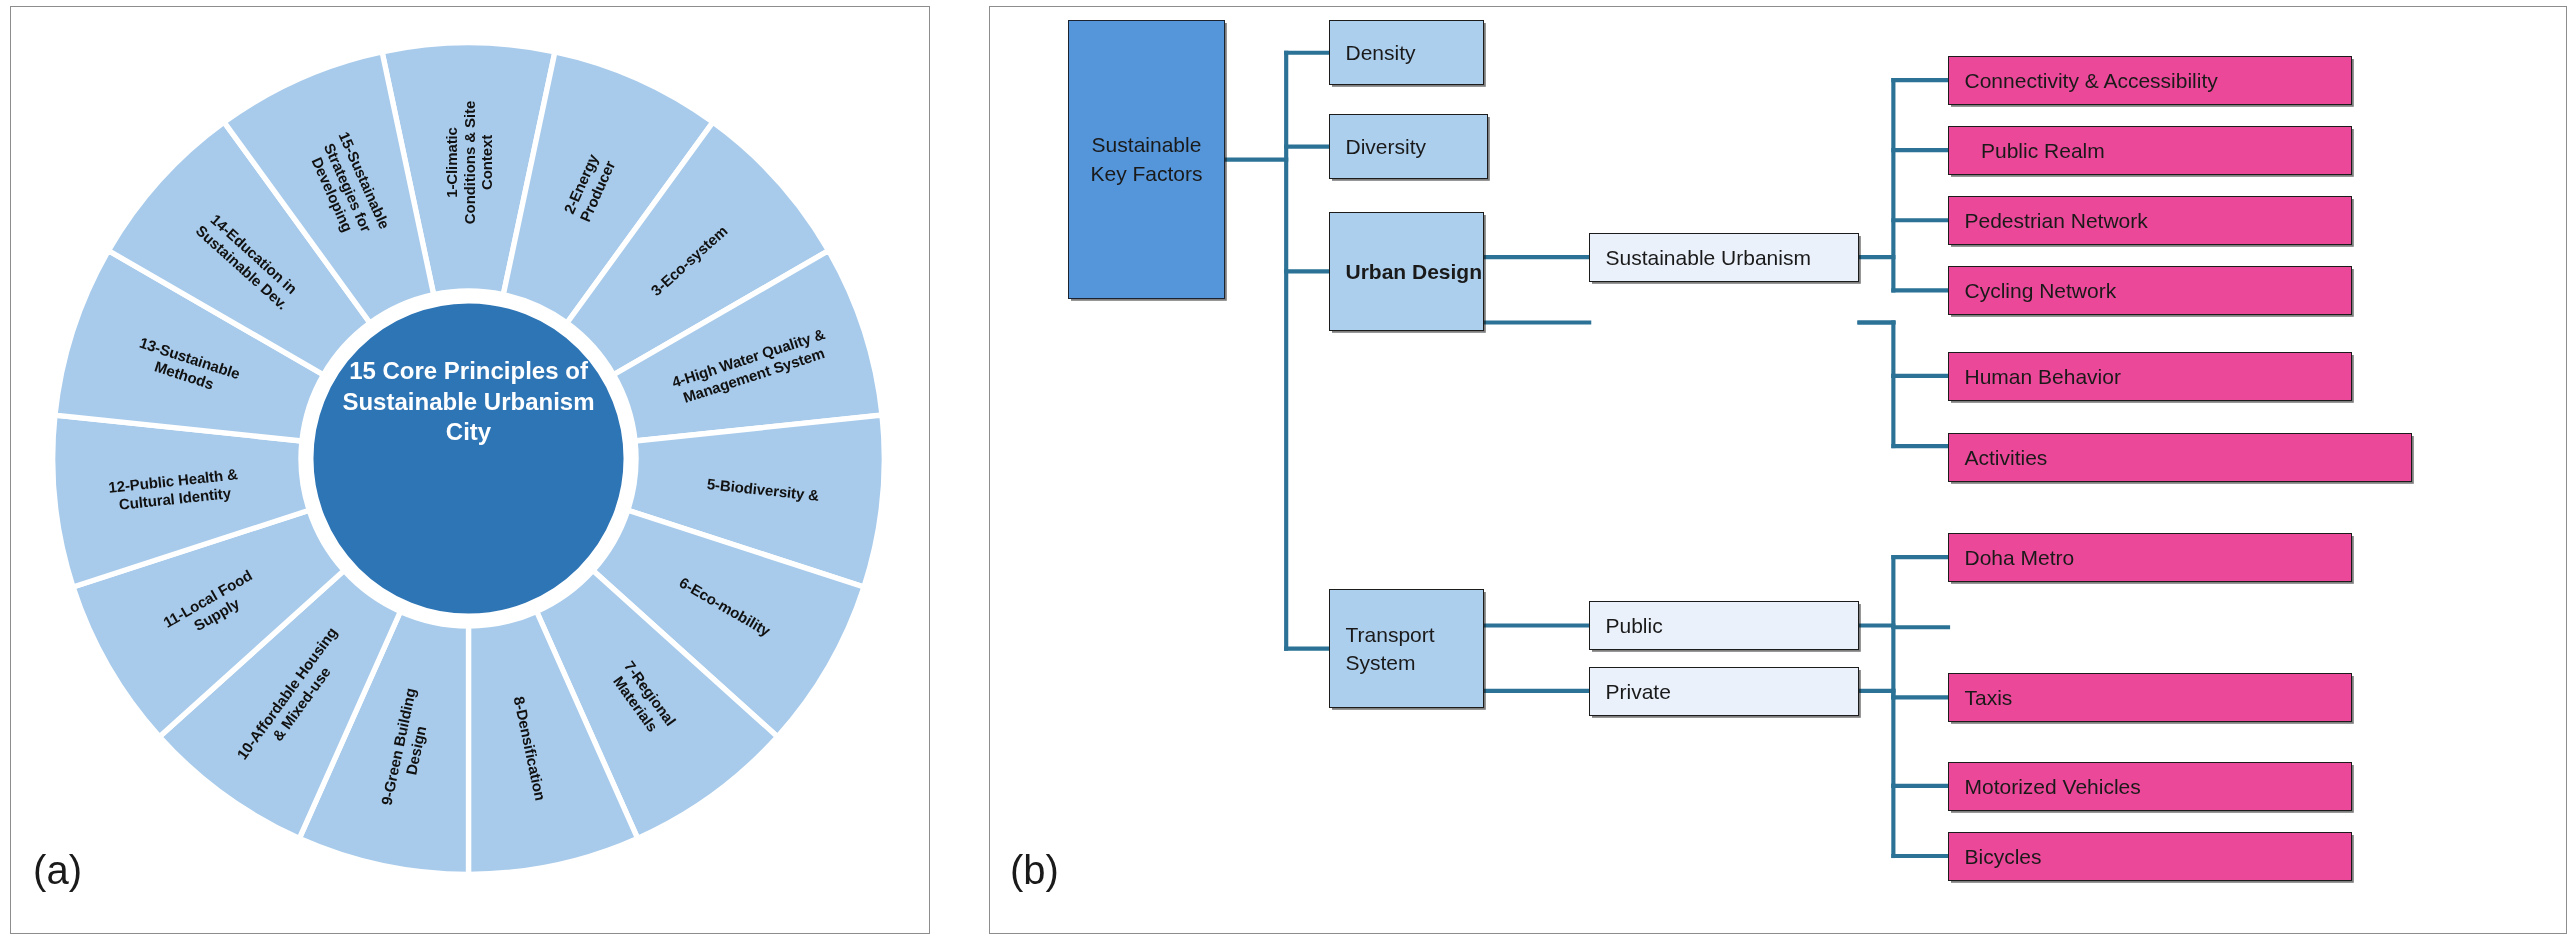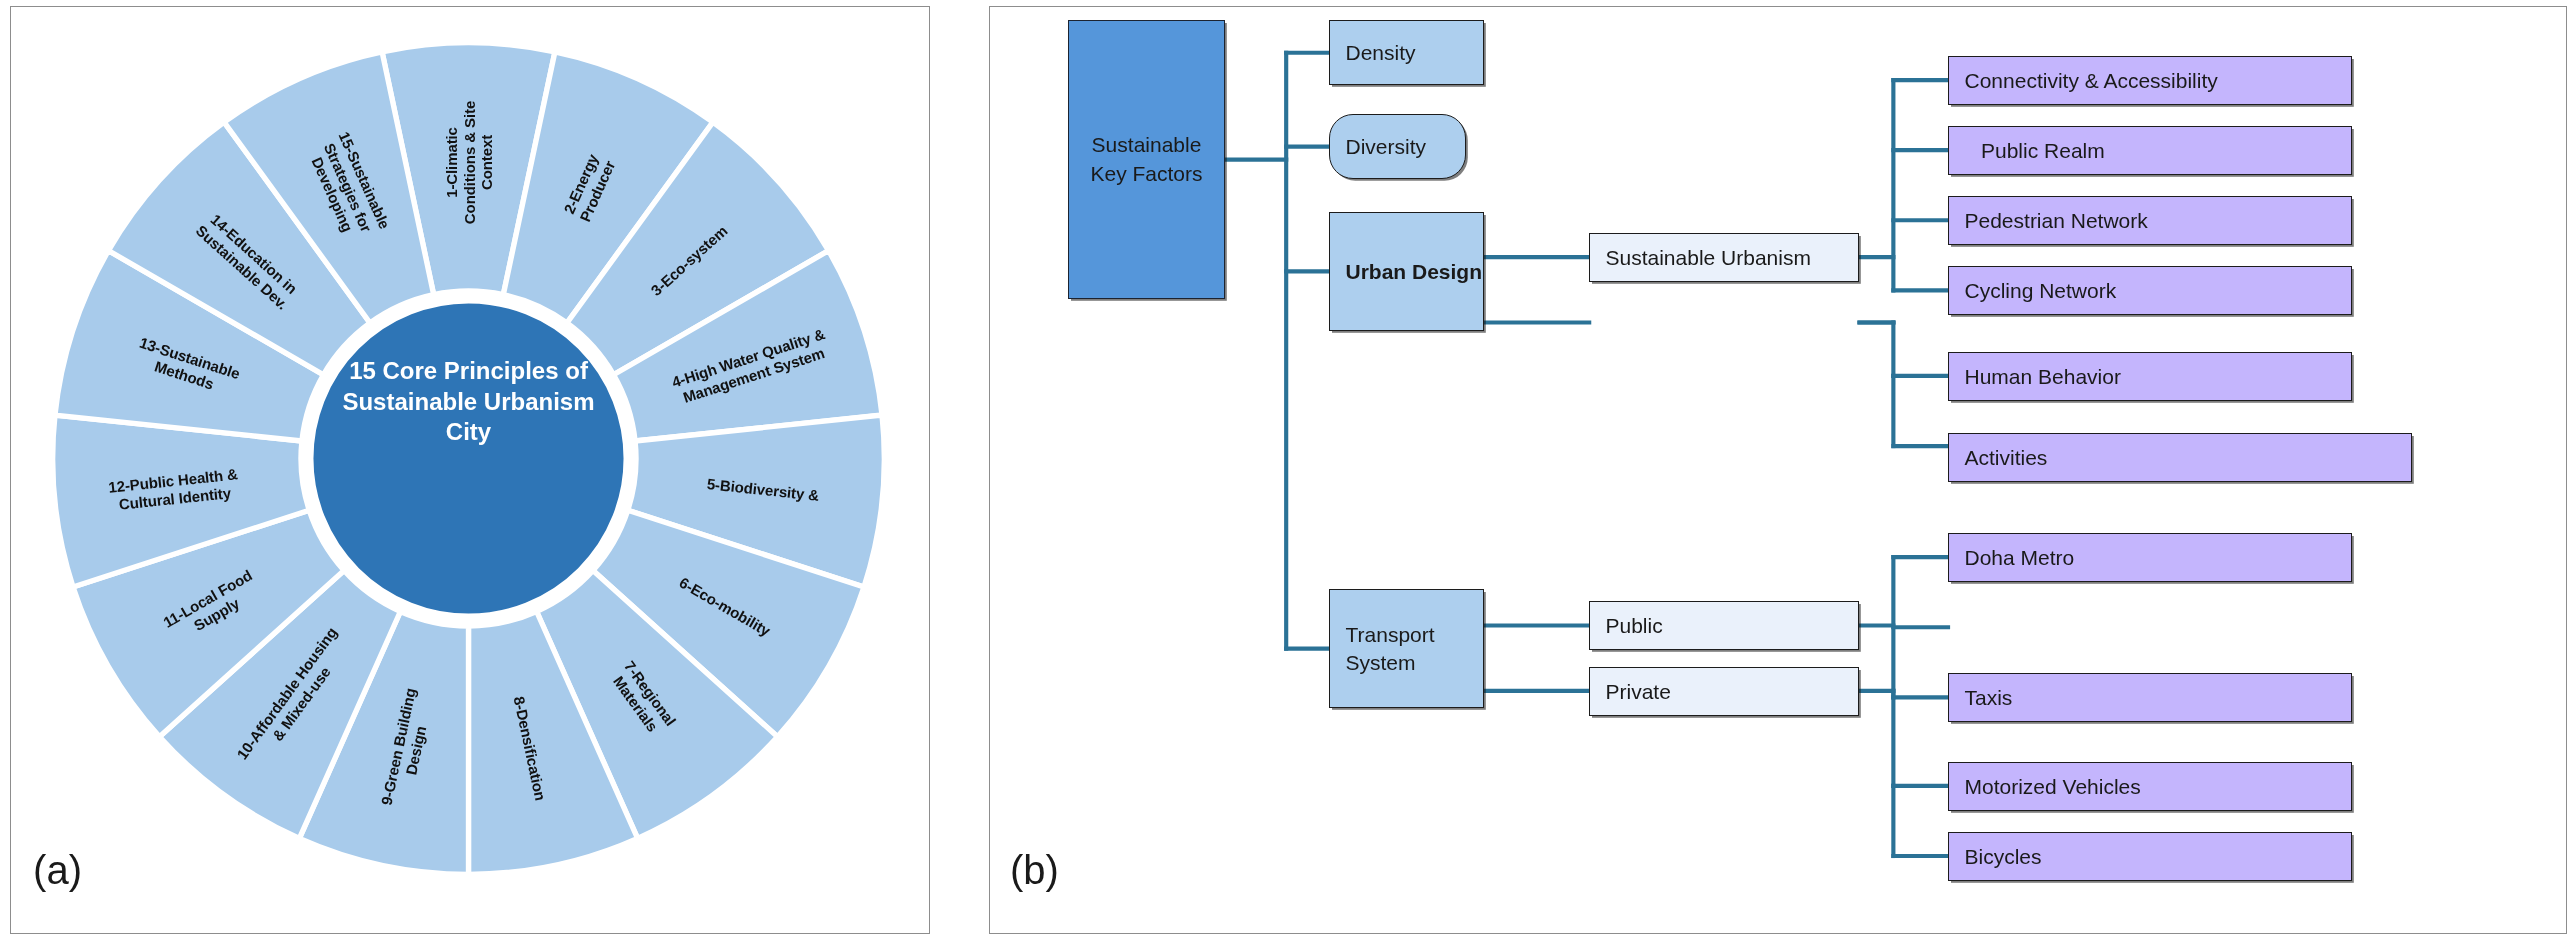--- a/index.html
+++ b/index.html
@@ -40,21 +40,21 @@
 
   .node{position:absolute;box-sizing:border-box;display:flex;align-items:center;
         font-family:"Liberation Sans", sans-serif;color:#1a1a1a;
         border:1.8px solid #1c1c1c;
         box-shadow:2.4px 2.4px 0 -0.6px rgba(20,20,20,0.55);}
 
   .node.root{background:#5596da;border:1.8px solid #1c2330;justify-content:center;
              text-align:center;font-size:21px;line-height:1.35;white-space:pre-line;}
   .node.l1{background:#adcfee;font-size:21px;line-height:1.3;padding-left:15.5px;white-space:pre-line;}
   .node.l2{background:#eaf1fb;font-size:21px;padding-left:15.5px;}
-  .node.l3{background:#c4b5fd;font-size:21px;padding-left:15.5px;}
+  .node.l3{background:#ec4899;font-size:21px;padding-left:15.5px;}
 </style>
 </head>
 <body>
 
 <div id="page">
 
   <div class="panel" id="panel-a">
 
     <div id="wheel-wrap">
       <svg id="wheel-svg" viewBox="0 0 1500 1500">
@@ -157,21 +157,21 @@
       </svg>
 
       <div class="node root" style="left:78px;top:13px;width:157px;height:279px;">
         <span>Sustainable
 Key Factors</span>
       </div>
 
       <div class="node l1" style="left:339px;top:13px;width:155px;height:65px;">
         <span>Density</span>
       </div>
-      <div class="node l1" style="left:339px;top:107px;width:137px;height:65px;border-radius:24px;">
+      <div class="node l1" style="left:339px;top:107px;width:159px;height:65px;">
         <span>Diversity</span>
       </div>
       <div class="node l1" style="left:339px;top:205px;width:155px;height:119px;font-weight:bold;">
         <span>Urban Design</span>
       </div>
       <div class="node l1" style="left:339px;top:582px;width:155px;height:119px;align-items:center;">
         <span>Transport
 System</span>
       </div>
 

